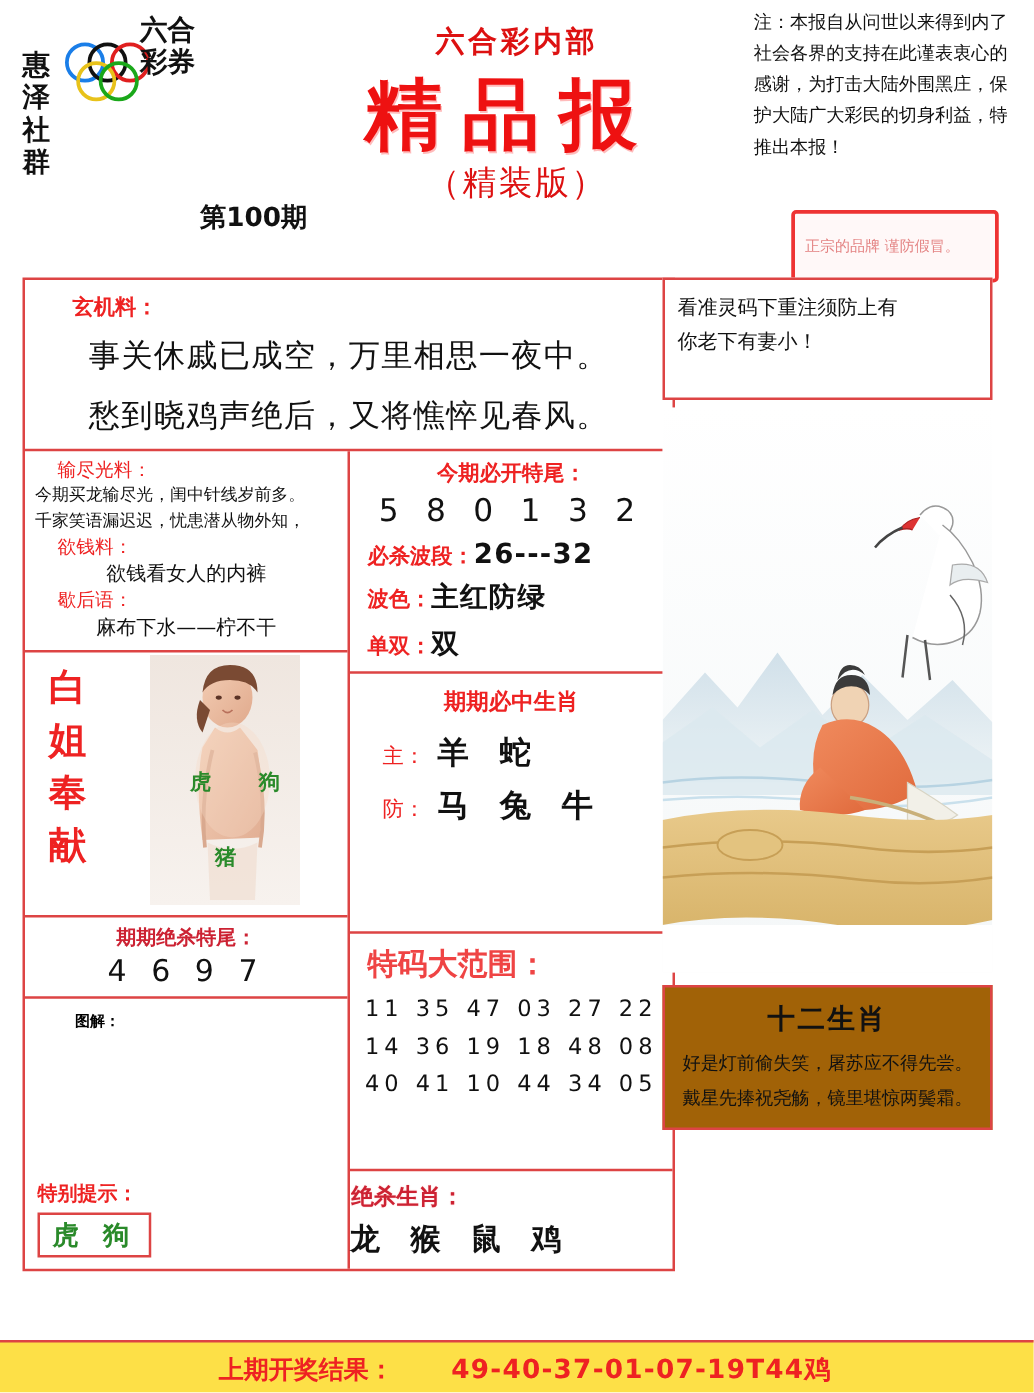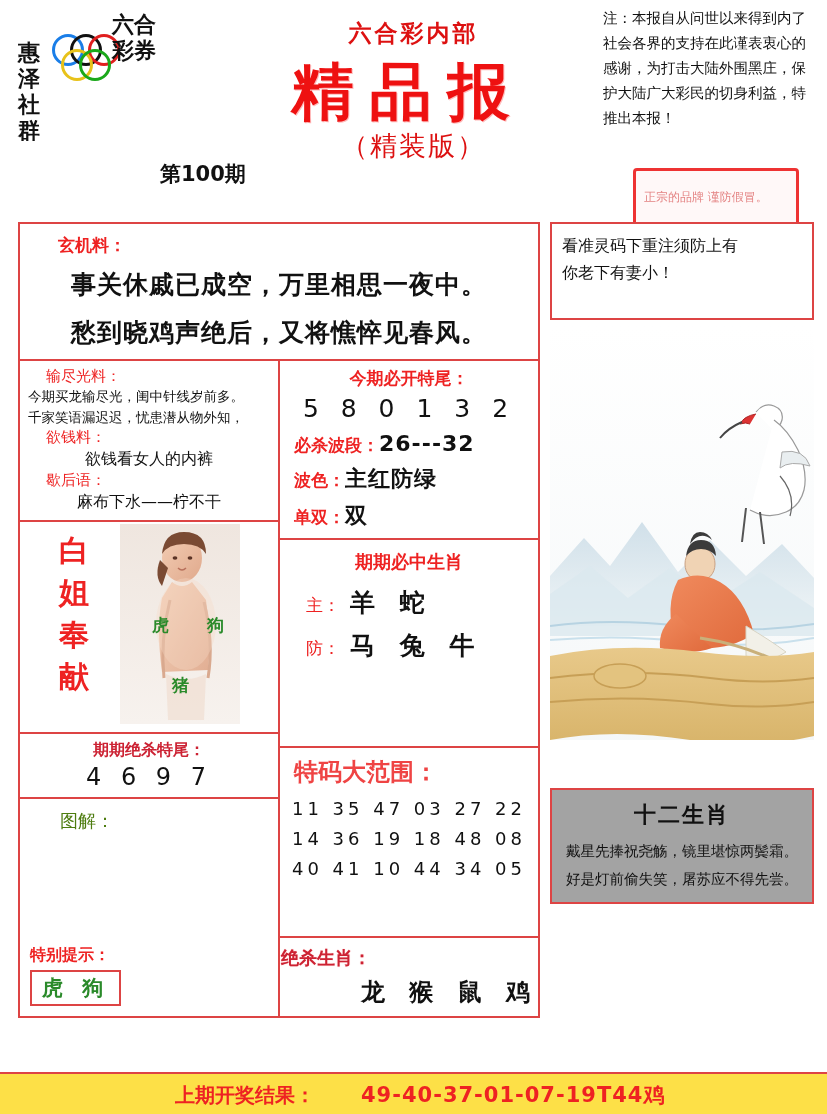--- a/index.html
+++ b/index.html
@@ -43,25 +43,25 @@
   .stamp{position:absolute;right:28px;top:168px;width:160px;height:52px;
     border:3px solid #e33;border-radius:4px;background:rgba(255,235,235,0.35);}
   .stamp-txt{position:absolute;left:0;right:0;top:2px;text-align:center;
     font-size:36px;font-weight:bold;color:#e33;letter-spacing:6px;opacity:.75;}
   .stamp-sub{position:absolute;left:8px;top:18px;font-size:12px;color:#d66;opacity:.8;}
 
   
   .main{position:absolute;left:18px;top:222px;width:792px;}
 
   .leftcol{position:absolute;left:0;top:0;width:518px;border:2px solid #d44;background:#fff;}
-  .rightcol{position:absolute;left:532px;top:0;width:264px;}
+  .rightcol{position:absolute;left:512px;top:0;width:264px;}
 
   .xuanji{padding:10px 10px 6px 10px;}
   .xuanji .lab{font-size:17px;color:#e22;font-weight:bold;margin-left:28px;}
-  .poem{margin-top:8px;font-size:25px;line-height:40px;color:#111;font-weight:bold;
+  .poem{margin-top:8px;font-size:25px;line-height:40px;color:#111;font-weight:normal;
      text-align:center;letter-spacing:1px;}
 
   .hr{height:2px;background:#d44;}
 
   .twocol{display:flex;}
   .col-l{width:258px;border-right:2px solid #d44;}
   .col-r{width:258px;}
 
   .sec{padding:6px 8px;}
   .sec .h{font-size:15px;color:#e22;font-weight:normal;margin-left:18px;}
@@ -77,47 +77,47 @@
 
   .zodiac-h{font-size:18px;color:#e22;font-weight:bold;text-align:center;margin:10px 0 12px;}
   .zrow{font-size:17px;color:#e22;margin:10px 0 10px 26px;}
   .zrow .v{color:#111;font-size:25px;font-weight:bold;letter-spacing:8px;margin-left:10px;}
 
   .range-h{font-size:24px;color:#ef4444;font-weight:bold;margin:8px 0 6px 14px;}
   .range-row{font-size:18px;color:#111;text-align:center;letter-spacing:4px;line-height:30px;}
 
   .jiesha-h{font-size:18px;color:#c23;font-weight:bold;margin:8px 0 6px 1px;
      text-shadow:0 0 1px #faa;}
-  .jiesha-v{font-size:24px;color:#111;font-weight:bold;text-align:right;letter-spacing:8px;margin-bottom:8px;}
+  .jiesha-v{font-size:24px;color:#111;font-weight:bold;text-align:left;letter-spacing:8px;margin-bottom:8px;}
 
   
   .lady-wrap{position:relative;height:210px;}
-  .lady-left{position:absolute;left:30px;top:8px;width:48px;text-align:center;
+  .lady-left{position:absolute;left:10px;top:8px;width:48px;text-align:center;
       font-size:30px;line-height:42px;color:#e22;font-weight:bold;}
   .lady-img{position:absolute;left:100px;top:2px;width:120px;height:200px;}
   .lady-tags{position:absolute;left:132px;top:92px;font-size:17px;color:#2a8a2a;
       font-weight:bold;letter-spacing:16px;}
   .lady-tag2{position:absolute;left:152px;top:152px;font-size:17px;color:#2a8a2a;font-weight:bold;}
 
   .jueshawei-h{font-size:16px;color:#c23;text-align:center;margin:6px 0 2px;font-weight:bold;}
   .jueshawei-v{font-size:24px;color:#111;text-align:center;letter-spacing:6px;margin-bottom:6px;}
-  .tujie{font-size:18px;color:#4d7c0f;font-weight:normal;margin:10px 0 10px 40px;}
+  .tujie{font-size:12px;color:#000000;font-weight:bold;margin:10px 0 10px 40px;}
 
   .tip-box{margin:8px 0 8px 10px;display:inline-block;}
   .tip-h{font-size:16px;color:#e22;font-weight:bold;}
   .tip-v{display:inline-block;border:2px solid #d44;padding:2px 10px;margin-top:4px;
      font-size:21px;color:#2a8a2a;font-weight:bold;letter-spacing:6px;}
 
   
   .rbox1{border:2px solid #d44;height:78px;padding:8px 10px;background:#fff;}
   .rbox1 p{margin:0;font-size:16px;line-height:27px;color:#111;}
 
   .painting{position:relative;margin-top:6px;height:452px;border:0;overflow:hidden;background:#fff;}
 
-  .r-zodiac{margin-top:10px;border:2px solid #d44;padding:8px 6px;background:#a3a3a3;}
+  .r-zodiac{margin-top:10px;border:2px solid #d44;padding:8px 6px;background:#a16207;}
   .r-zodiac h3{margin:2px 0 8px;text-align:center;font-size:22px;color:#111;font-weight:bold;letter-spacing:2px;}
   .r-zodiac p{margin:2px 0;font-size:14.5px;line-height:26px;color:#111;text-align:center;}
 
   
   .footer{position:absolute;left:0;right:0;bottom:0;height:40px;background:#fde047;
      border-top:2px solid #d44;}
   .footer .t{position:absolute;left:175px;top:8px;font-size:20px;font-weight:bold;color:#e22;}
   .footer .v{position:absolute;left:345px;top:7px;font-size:21px;font-weight:bold;color:#e22;letter-spacing:1px;margin-left:16px;}
 </style>
 </head>
@@ -321,22 +321,22 @@
           <path d="M0 330 q70 -14 150 -4 q64 8 114 0 l0 84 q-60 14 -124 4 q-76 -12 -140 0z" fill="url(#ground)"></path>
           <path d="M0 352 q80 -10 160 0 q54 7 104 0" stroke="#c79f56" stroke-width="2" fill="none"></path>
           <path d="M0 376 q80 -8 160 2 q54 6 104 -2" stroke="#c79f56" stroke-width="2" fill="none"></path>
           <ellipse cx="70" cy="350" rx="26" ry="12" fill="#e3c37f" stroke="#c79f56" stroke-width="1.5"></ellipse>
           <rect x="0" y="414" width="264" height="38" fill="#ffffff"></rect>
         </svg>
       </div>
 
       <div class="r-zodiac">
         <h3>十二生肖</h3>
+        <p>好是灯前偷失笑，屠苏应不得先尝。</p>
         <p>戴星先捧祝尧觞，镜里堪惊两鬓霜。</p>
-        <p>好是灯前偷失笑，屠苏应不得先尝。</p>
       </div>
     </div>
   </div>
 
   <div class="footer">
     <div class="t">上期开奖结果：</div>
     <div class="v">49-40-37-01-07-19T44鸡</div>
   </div>
 </div>
 

